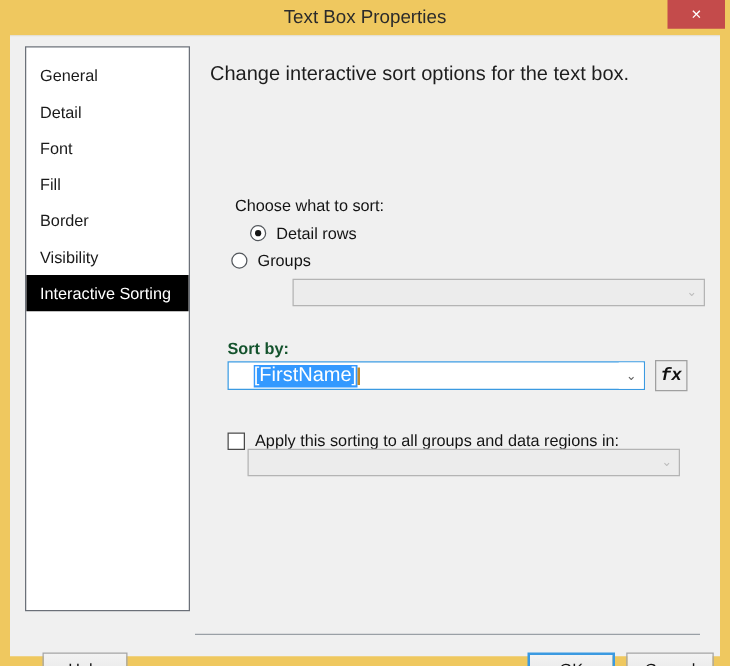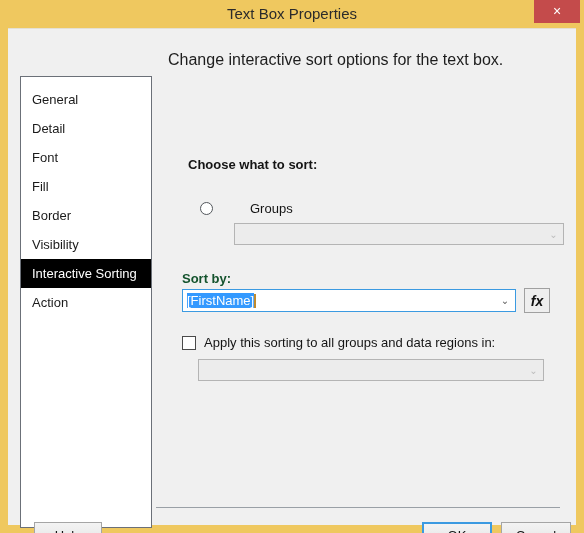--- a/index.html
+++ b/index.html
@@ -63,21 +63,20 @@
   }
 
   
   #nav-panel {
     position: absolute;
     left: 12px; top: 8px;
     width: 132px; height: 452px;
     background: #ffffff;
     border: 1px solid #6b7078;
     overflow: hidden;
-    margin-top: 39px;
   }
   .nav-item {
     height: 29px;
     line-height: 29px;
     padding-left: 11px;
     font-size: 13px;
     color: #1a1a1a;
     cursor: default;
     white-space: nowrap;
   }
@@ -121,29 +120,28 @@
     position: absolute;
     left: 3px; top: 0px;
     width: 5px; height: 9px;
     border: solid #101010;
     border-width: 0 2px 2px 0;
     transform: rotate(42deg);
   }
   .chk-label { font-size: 13px; color: #141414; }
 
   #enable-sorting-row { left: 6px; top: 98px; }
-  #apply-all-row { left: 26px; top: 298px; }
+  #apply-all-row { left: 26px; top: 308px; }
 
   #choose-label {
     position: absolute;
     left: 32px; top: 120px;
     font-size: 13px;
     color: #141414;
     white-space: nowrap;
-    font-weight: bold;
   }
 
   .radio-row {
     position: absolute;
     display: flex;
     align-items: center;
     white-space: nowrap;
     cursor: pointer;
   }
   .radio-dot {
@@ -158,21 +156,21 @@
   .radio-dot.selected::after {
     content: "";
     position: absolute;
     left: 3px; top: 3px;
     width: 5px; height: 5px;
     border-radius: 50%;
     background: #151515;
   }
   .radio-label { font-size: 13px; color: #141414; }
   #radio-detail { left: 44px; top: 142px; }
-  #radio-groups { left: 44px; top: 164px; gap: 29px; }
+  #radio-groups { left: 29px; top: 164px; }
 
   
   .combo {
     position: absolute;
     height: 22px;
     background: #ececec;
     border: 1px solid #b4b4b4;
     display: flex;
     align-items: center;
   }
@@ -207,22 +205,22 @@
     position: absolute;
     left: 26px; top: 252px;
     width: 334px; height: 23px;
     background: #ffffff;
     border: 1px solid #3b9ae1;
     display: flex;
     align-items: center;
   }
   #sortby-value {
     flex: 1;
-    padding-left: 4px;
-    font-size: 13px;
+    padding-left: 20px;
+    font-size: 16px;
     white-space: nowrap;
     overflow: hidden;
   }
   #sortby-value .sel {
     background: #3399ff;
     color: #ffffff;
     padding: 1px 0 2px 0;
   }
   #sortby-value .caret {
     display: inline-block;
@@ -245,21 +243,21 @@
     left: 368px; top: 251px;
     width: 26px; height: 25px;
     background: #eeeeee;
     border: 1px solid #a0a0a0;
     display: flex;
     align-items: center;
     justify-content: center;
     cursor: pointer;
   }
   #fx-button span {
-    font-family: Liberation Sans, sans-serif;
+    font-family: Liberation Mono, monospace;
     font-style: italic;
     font-weight: bold;
     font-size: 14px;
     color: #111111;
   }
 
   
   #footer-sep {
     position: absolute;
     left: 148px; top: 478px;
@@ -299,30 +297,33 @@
   <div id="client">
 
     <div id="nav-panel">
       <div class="nav-item first">General</div>
       <div class="nav-item">Detail</div>
       <div class="nav-item">Font</div>
       <div class="nav-item">Fill</div>
       <div class="nav-item">Border</div>
       <div class="nav-item">Visibility</div>
       <div class="nav-item selected">Interactive Sorting</div>
-      <div class="nav-item">Action</div>
     </div>
 
     <div id="main-pane">
 
       <div id="pane-heading">Change interactive sort options for the text box.</div>
 
 
       <div id="choose-label">Choose what to sort:</div>
 
+      <div class="radio-row" id="radio-detail">
+        <span class="radio-dot selected"></span>
+        <span class="radio-label">Detail rows</span>
+      </div>
 
       <div class="radio-row" id="radio-groups">
         <span class="radio-dot"></span>
         <span class="radio-label">Groups</span>
       </div>
 
       <div class="combo" id="groups-combo">
         <span class="combo-text"></span>
         <span class="combo-arrow">⌄</span>
       </div>

